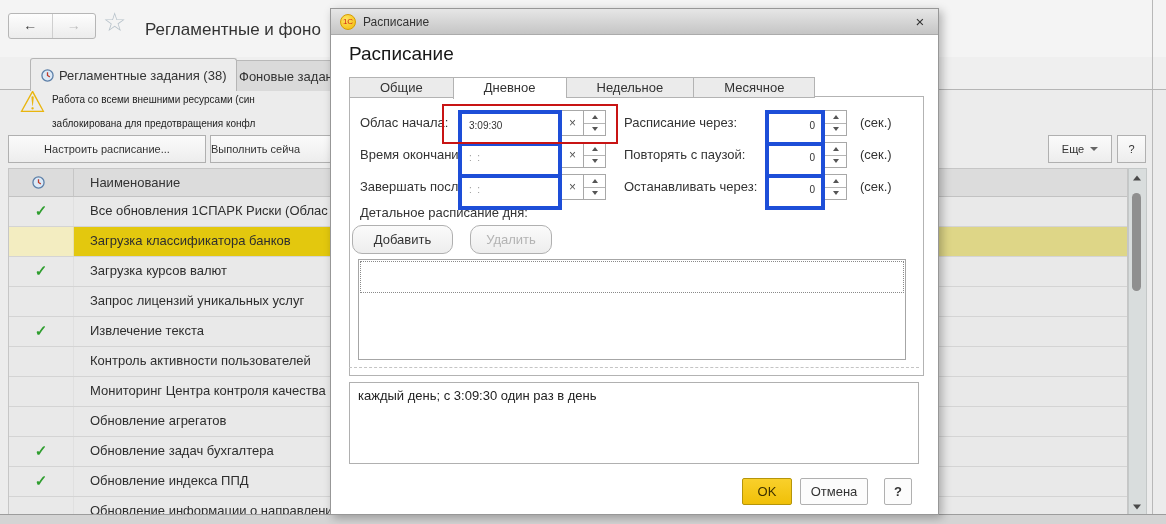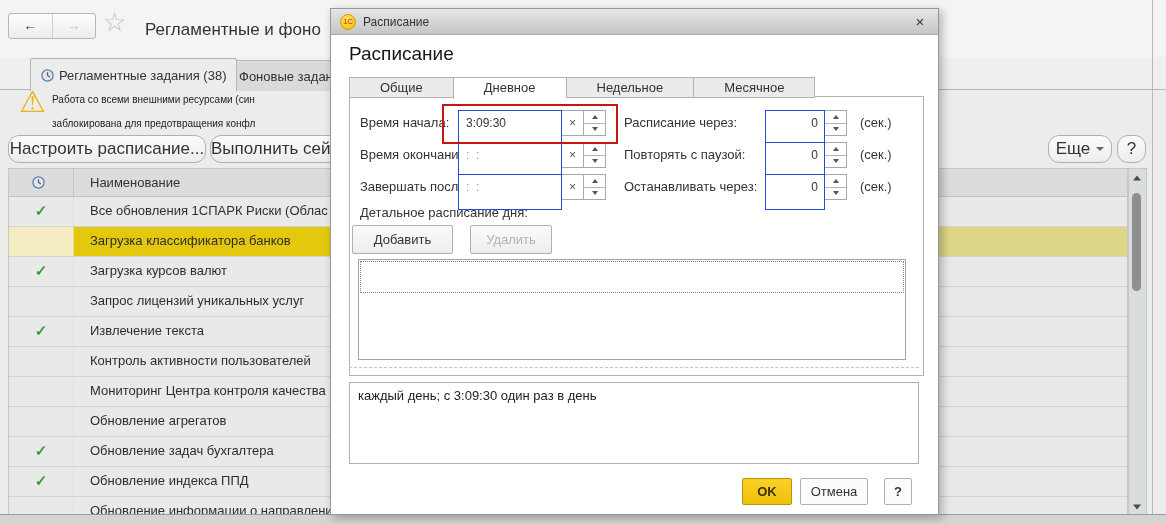--- a/index.html
+++ b/index.html
@@ -24,21 +24,21 @@
   .wtab-idle{left:226px;top:60px;height:30px;width:160px;padding:0 12px;background:#dadada;
              border:1px solid #b9b9b9;border-bottom:none;border-radius:3px 3px 0 0;z-index:1}
   .clock{display:inline-block;width:13px;height:13px;margin-right:5px;flex:0 0 13px}
 
   .content{position:absolute;left:0;top:90px;width:1166px;height:424px;background:#ececec}
   .warn-ico{position:absolute;left:19px;top:-3px;font-size:30px;line-height:30px;color:#e9b50e}
   .warn1{position:absolute;left:52px;top:4px;font-size:10px;color:#222;white-space:nowrap}
   .warn2{position:absolute;left:52px;top:28px;font-size:10px;color:#222;white-space:nowrap}
 
   .pbtn{position:absolute;height:26px;background:linear-gradient(#fbfbfb,#ededed);
-        border:1px solid #b0b0b0;border-radius:11px;font-size:17px;color:#333;
+        border:1px solid #b0b0b0;border-radius:0;font-size:11px;color:#333;
         display:flex;align-items:center;justify-content:center;white-space:nowrap}
   .b-conf{left:8px;top:45px;width:196px}
   .b-run{left:210px;top:45px;width:138px;justify-content:flex-start;padding-left:0}
   .b-more{left:1048px;top:45px;width:62px}
   .b-help{left:1117px;top:45px;width:27px}
   .caret{display:inline-block;margin-left:6px;border-left:4px solid transparent;
          border-right:4px solid transparent;border-top:4px solid #666}
 
   .jtable{position:absolute;left:8px;top:78px;width:1118px;height:346px;background:#e9e9e9;
           border:1px solid #c6c6c6;border-bottom:none;overflow:hidden}
@@ -79,21 +79,21 @@
 
   .dtabs{position:absolute;left:18px;top:68px;display:flex;align-items:flex-start;z-index:3}
   .dtab{height:19px;line-height:19px;padding:0 30px;border:1px solid #b3b3b3;border-right:none;
         background:#ebebeb;font-size:13px;color:#333}
   .dtab:last-child{border-right:1px solid #b3b3b3}
   .dtab.active{background:#fff;height:21px;border-bottom:none}
 
   .dpanel{position:absolute;left:18px;top:87px;width:573px;height:278px;border:1px solid #b3b3b3;background:#fff}
   .flabel{position:absolute;font-size:13px;color:#333;line-height:26px;white-space:nowrap}
   .fgroup{position:absolute;height:26px;display:flex}
-  .val{height:36px;border:1px solid #1d4ed8;background:#fff;font-size:12px;line-height:24px;
+  .val{height:36px;border:4px solid #1d4ed8;background:#fff;font-size:10px;line-height:24px;
        padding-left:7px;box-sizing:border-box;white-space:pre}
   .val-time{width:104px}
   .val-num{width:60px;text-align:right;padding-left:0;padding-right:6px}
   .ph{color:#9a9a9a}
   .xbtn{width:22px;height:26px;border:1px solid #a8a8a8;border-left:none;background:#fff;
         text-align:center;line-height:24px;font-size:12px;color:#555;box-sizing:border-box}
   .spin{width:22px;height:26px;border:1px solid #a8a8a8;border-left:none;display:flex;
         flex-direction:column;box-sizing:border-box;background:#fff}
   .sp{flex:1;position:relative}
   .sp::after{content:"";position:absolute;left:50%;top:50%;transform:translate(-50%,-50%);
@@ -103,33 +103,33 @@
   .sp-dn::after{border-top:4px solid #555}
   .hl{position:absolute;left:92px;top:7px;width:172px;height:36px;border:2px solid #c81414;z-index:4}
   .unit{position:absolute;font-size:13px;color:#333;line-height:26px}
 
   .r1{top:13px}.r2{top:45px}.r3{top:77px}
   .lcol{left:10px}.fcol{left:108px}
   .rlab{left:274px}.rfld{left:415px}.runit{left:510px}
 
   .detlab{position:absolute;left:10px;top:108px;font-size:13px;color:#333}
   .dbtn{position:absolute;top:128px;height:27px;background:linear-gradient(#fbfbfb,#ededed);
-        border:1px solid #b0b0b0;border-radius:2px;font-size:13px;color:#333;
+        border:1px solid #b0b0b0;border-radius:10px;font-size:13px;color:#333;
         display:flex;align-items:center;justify-content:center}
   .b-add{left:2px;width:99px}
   .b-del{left:120px;width:80px;color:#b3b3b3}
   .daylist{position:absolute;left:8px;top:162px;width:548px;height:101px;border:1px solid #a6a6a6;background:#fff;box-sizing:border-box}
   .emptyrow{margin:1px;height:30px;border:1px dotted #8a8a8a}
 
   .splitter{position:absolute;left:18px;top:358px;width:570px;border-top:1px dashed #c4c4c4}
   .summary{position:absolute;left:18px;top:373px;width:570px;height:82px;border:1px solid #b0b0b0;
            background:#fff;box-sizing:border-box;padding:5px 8px;font-size:13px;color:#222}
   .okbtn{position:absolute;left:411px;top:469px;width:48px;height:25px;
          background:linear-gradient(#f9d02b,#f0c008);border:1px solid #b5950a;border-radius:2px;
-         font-size:13px;font-weight:bold;color:#3d3100;display:flex;align-items:center;justify-content:center}
+         font-size:13px;font-weight:normal;color:#3d3100;display:flex;align-items:center;justify-content:center}
   .cancelbtn{position:absolute;left:469px;top:469px;width:66px;height:25px;background:#fcfcfc;
          border:1px solid #b0b0b0;border-radius:2px;font-size:13px;color:#333;
          display:flex;align-items:center;justify-content:center}
   .dhelpbtn{position:absolute;left:553px;top:469px;width:26px;height:25px;background:#fcfcfc;
          border:1px solid #b0b0b0;border-radius:2px;font-size:13px;color:#333;font-weight:bold;
          display:flex;align-items:center;justify-content:center}
 </style>
 </head>
 <body>
 
@@ -246,21 +246,21 @@
     <div class="dtabs">
       <div class="dtab">Общие</div>
       <div class="dtab active">Дневное</div>
       <div class="dtab">Недельное</div>
       <div class="dtab">Месячное</div>
     </div>
 
     <div class="dpanel">
       <div class="hl"></div>
 
-      <div class="flabel lcol r1">Время начала:</div>
+      <div class="flabel lcol r1">Облас начала:</div>
       <div class="fgroup fcol r1">
         <div class="val val-time">3:09:30</div>
         <div class="xbtn"><span>×</span></div>
         <div class="spin">
             <div class="sp sp-up"></div>
             <div class="sp sp-dn"></div>
           </div>
       </div>
 
       <div class="flabel lcol r2">Время окончания:</div>

